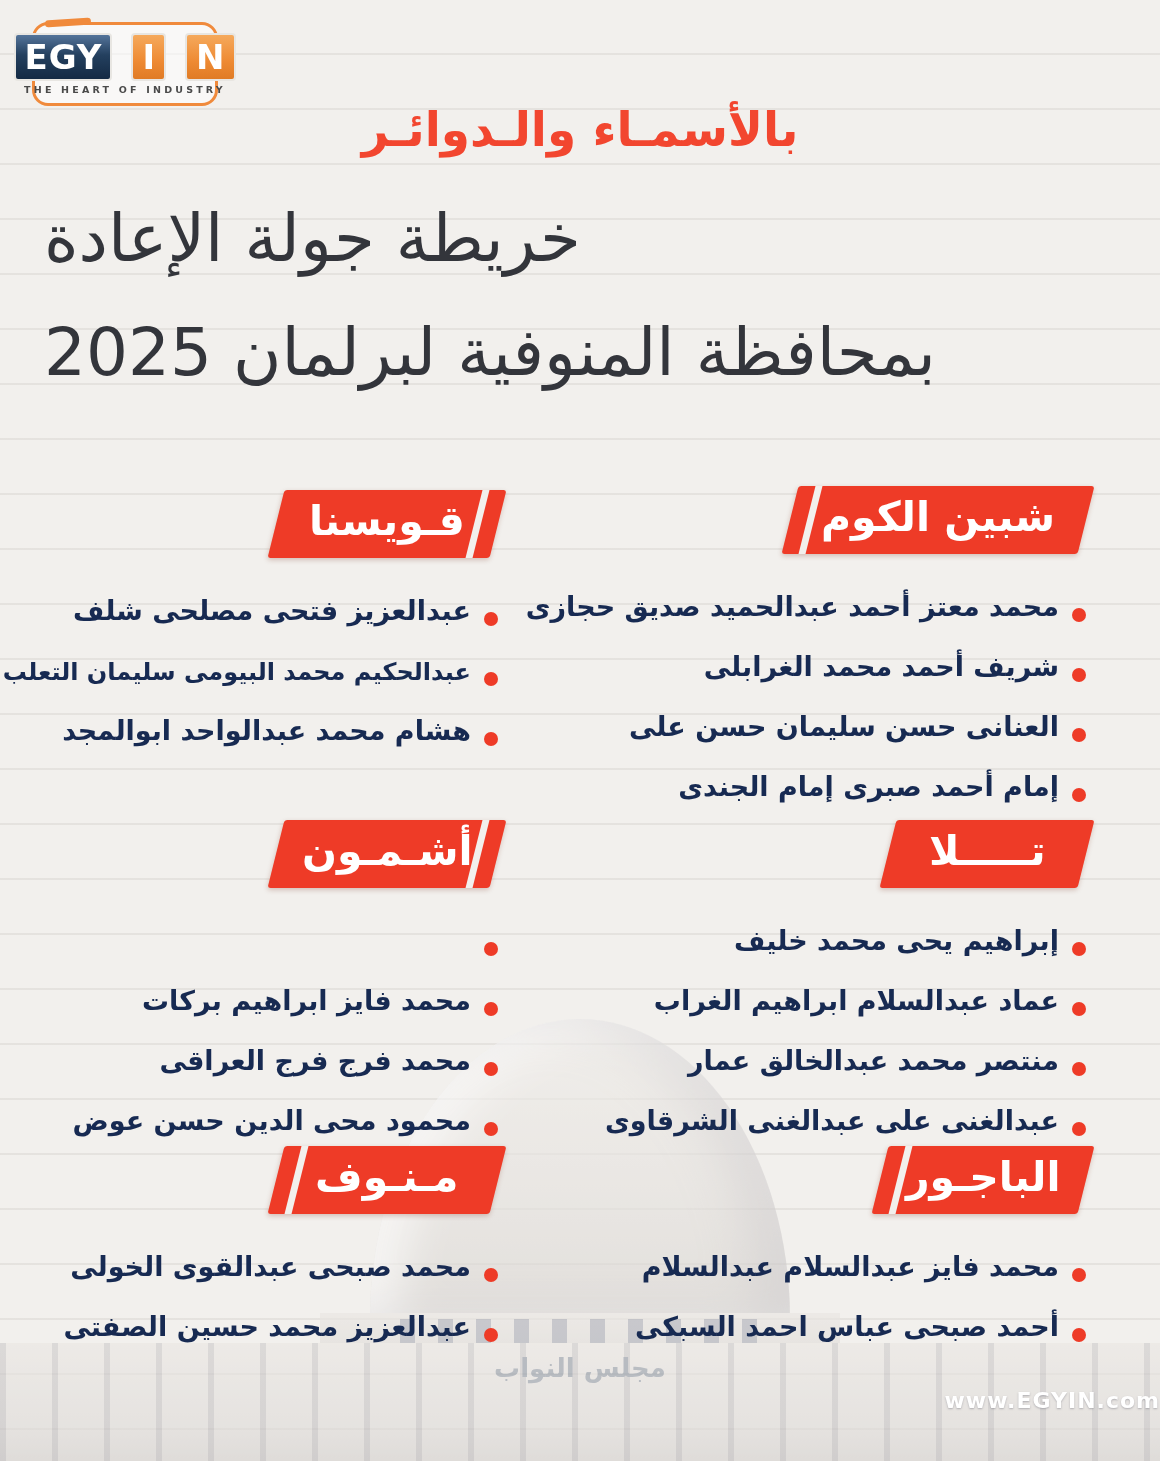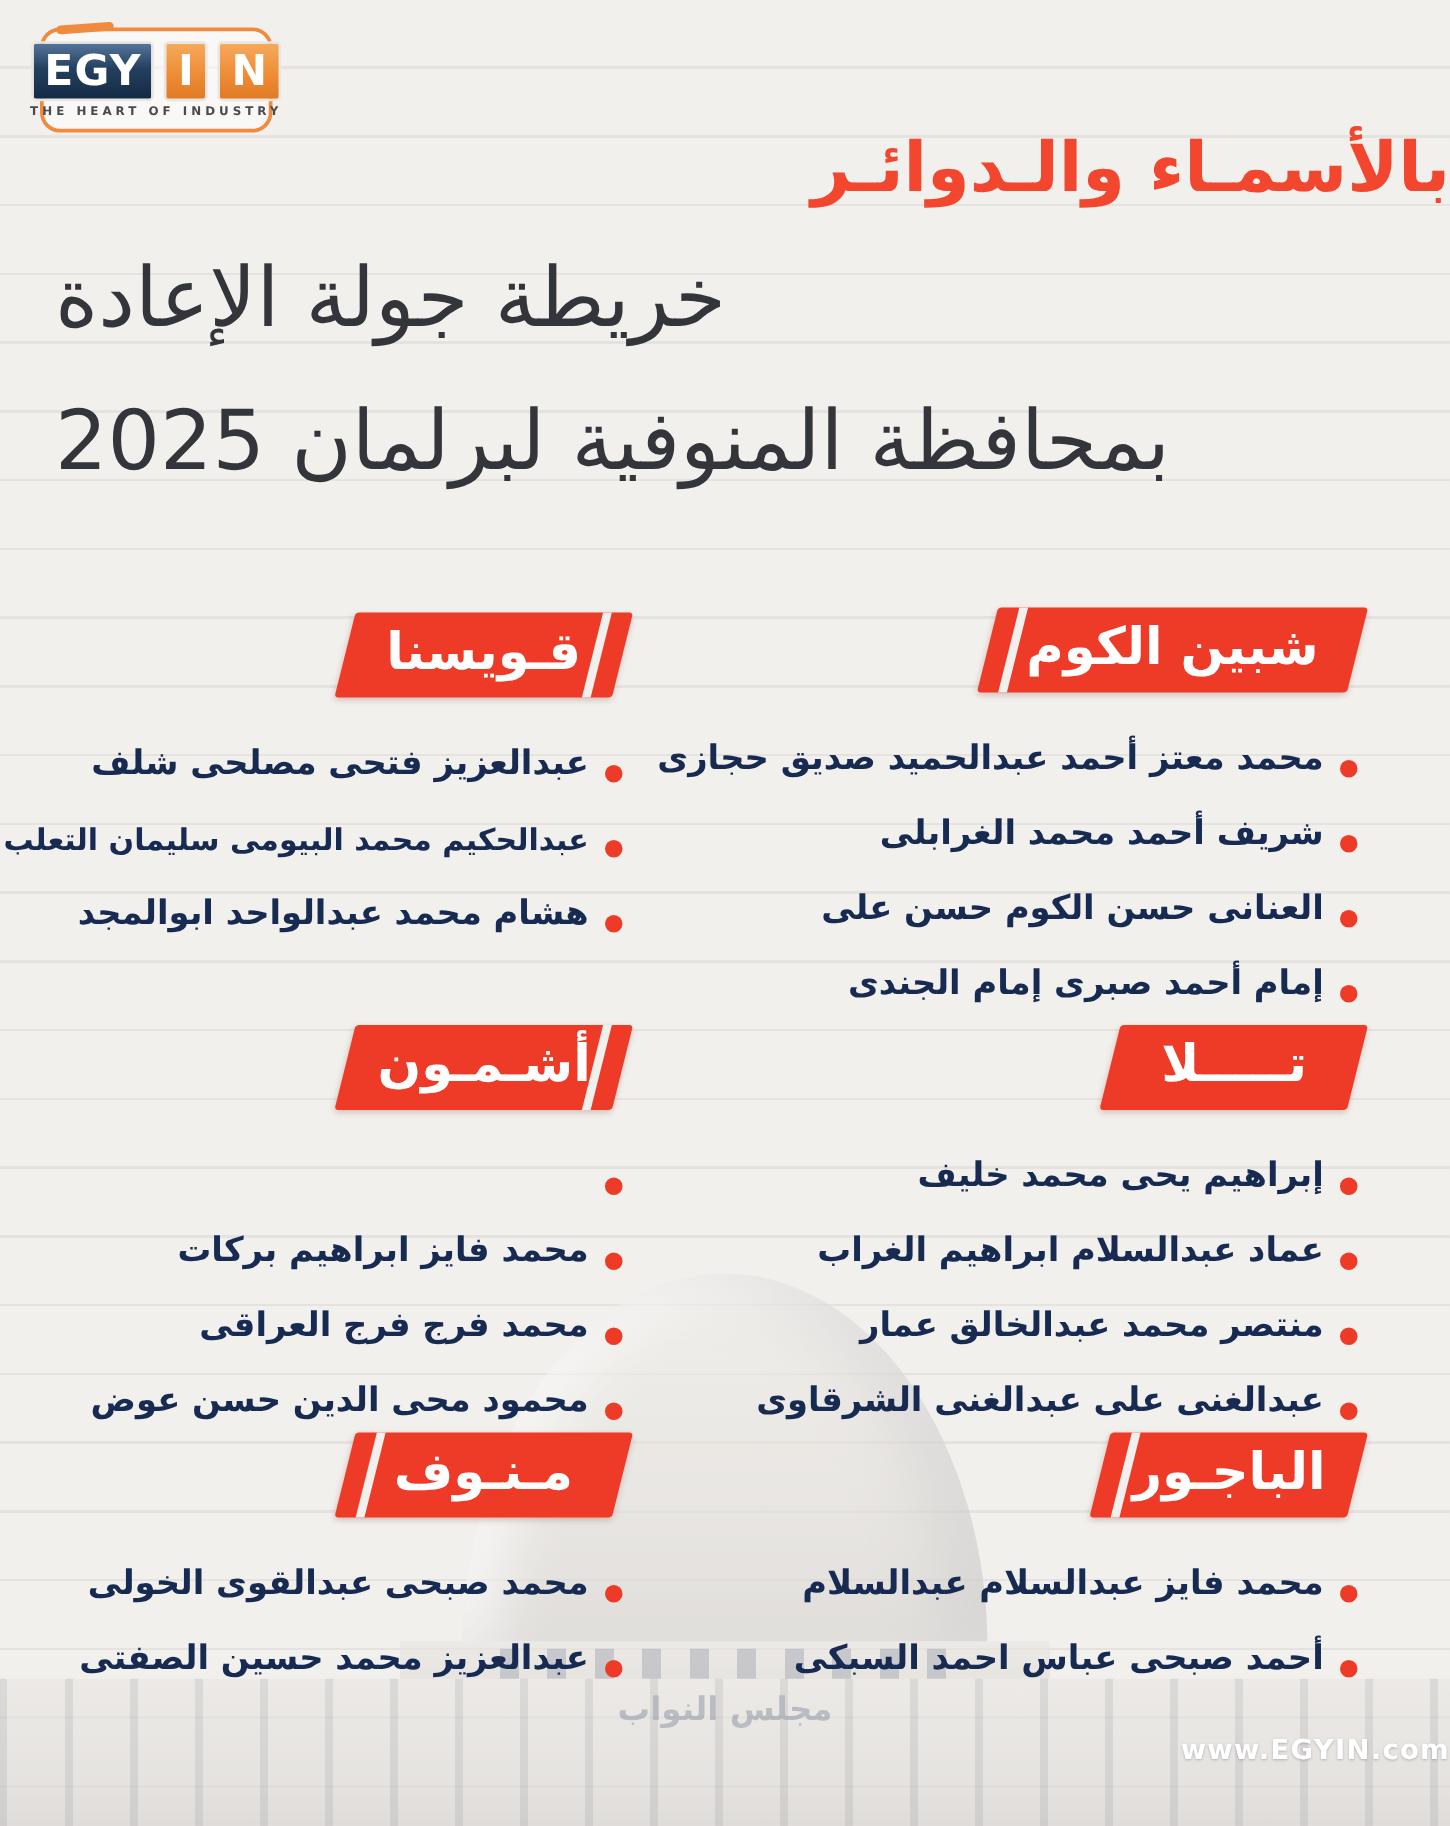--- a/index.html
+++ b/index.html
@@ -20,42 +20,42 @@
   .logo{
     position:absolute; left:32px; top:22px; width:186px; height:84px;
     border:3px solid #f08a3c; border-radius:16px; background:rgba(255,255,255,.55);
     display:flex; flex-direction:column; align-items:center; justify-content:center;
     gap:3px; padding:6px 8px;
   }
   .logo::before{
     content:""; position:absolute; top:-6px; left:10px; width:46px; height:7px;
     background:#f08a3c; border-radius:4px; transform:rotate(-4deg);
   }
-  .logo-row{ display:flex; gap:8px; align-items:stretch; }
+  .logo-row{ display:flex; gap:19px; align-items:stretch; }
   .logo-egy{
     background:linear-gradient(180deg,#54749a 0%,#24405f 45%,#142a44 100%);
     color:#fff; font-weight:bold; font-size:34px; letter-spacing:1px;
     padding:2px 8px; border-radius:4px; border:2px solid #e8e6e2;
     font-family:"DejaVu Sans", sans-serif;
   }
   .logo-box{
     background:linear-gradient(180deg,#f5a95c 0%,#ee8a33 60%,#e07b25 100%);
     color:#fff; font-weight:bold; font-size:34px;
     padding:2px 9px; border-radius:4px; border:2px solid #e8e6e2;
   }
   .logo-tagline{
     font-size:9.5px; letter-spacing:3.2px; color:#4a4a4a; font-weight:bold;
     white-space:nowrap;
   }
 
   
   .kicker{
     position:absolute; top:102px; left:0; width:100%;
-    text-align:right; direction:rtl;
-    font-size:55px; font-weight:bold; color:#f2462f;
+    text-align:center; direction:rtl;
+    font-size:47px; font-weight:bold; color:#f2462f;
   }
   .title{
     position:absolute; top:182px; left:0; width:100%;
     text-align:left; direction:rtl;
     font-size:66px; font-weight:normal; color:#33353b; line-height:1.72;margin-left:44px;
   }
   .title .t-line{ display:block; }
 
   
   .section{ position:absolute; direction:rtl; }
@@ -184,21 +184,21 @@
       <li>
           <span class="bullet"></span>
           <span class="name-text">محمد معتز أحمد عبدالحميد صديق حجازى</span>
         </li>
       <li>
           <span class="bullet"></span>
           <span class="name-text">شريف أحمد محمد الغرابلى</span>
         </li>
       <li>
           <span class="bullet"></span>
-          <span class="name-text">العنانى حسن الكوم حسن على</span>
+          <span class="name-text">العنانى حسن سليمان حسن على</span>
         </li>
       <li>
           <span class="bullet"></span>
           <span class="name-text">إمام أحمد صبرى إمام الجندى</span>
         </li>
     </ul>
   </div>
 
   <div class="section col-l sec-quwisna">
     <div class="banner slash-r">

